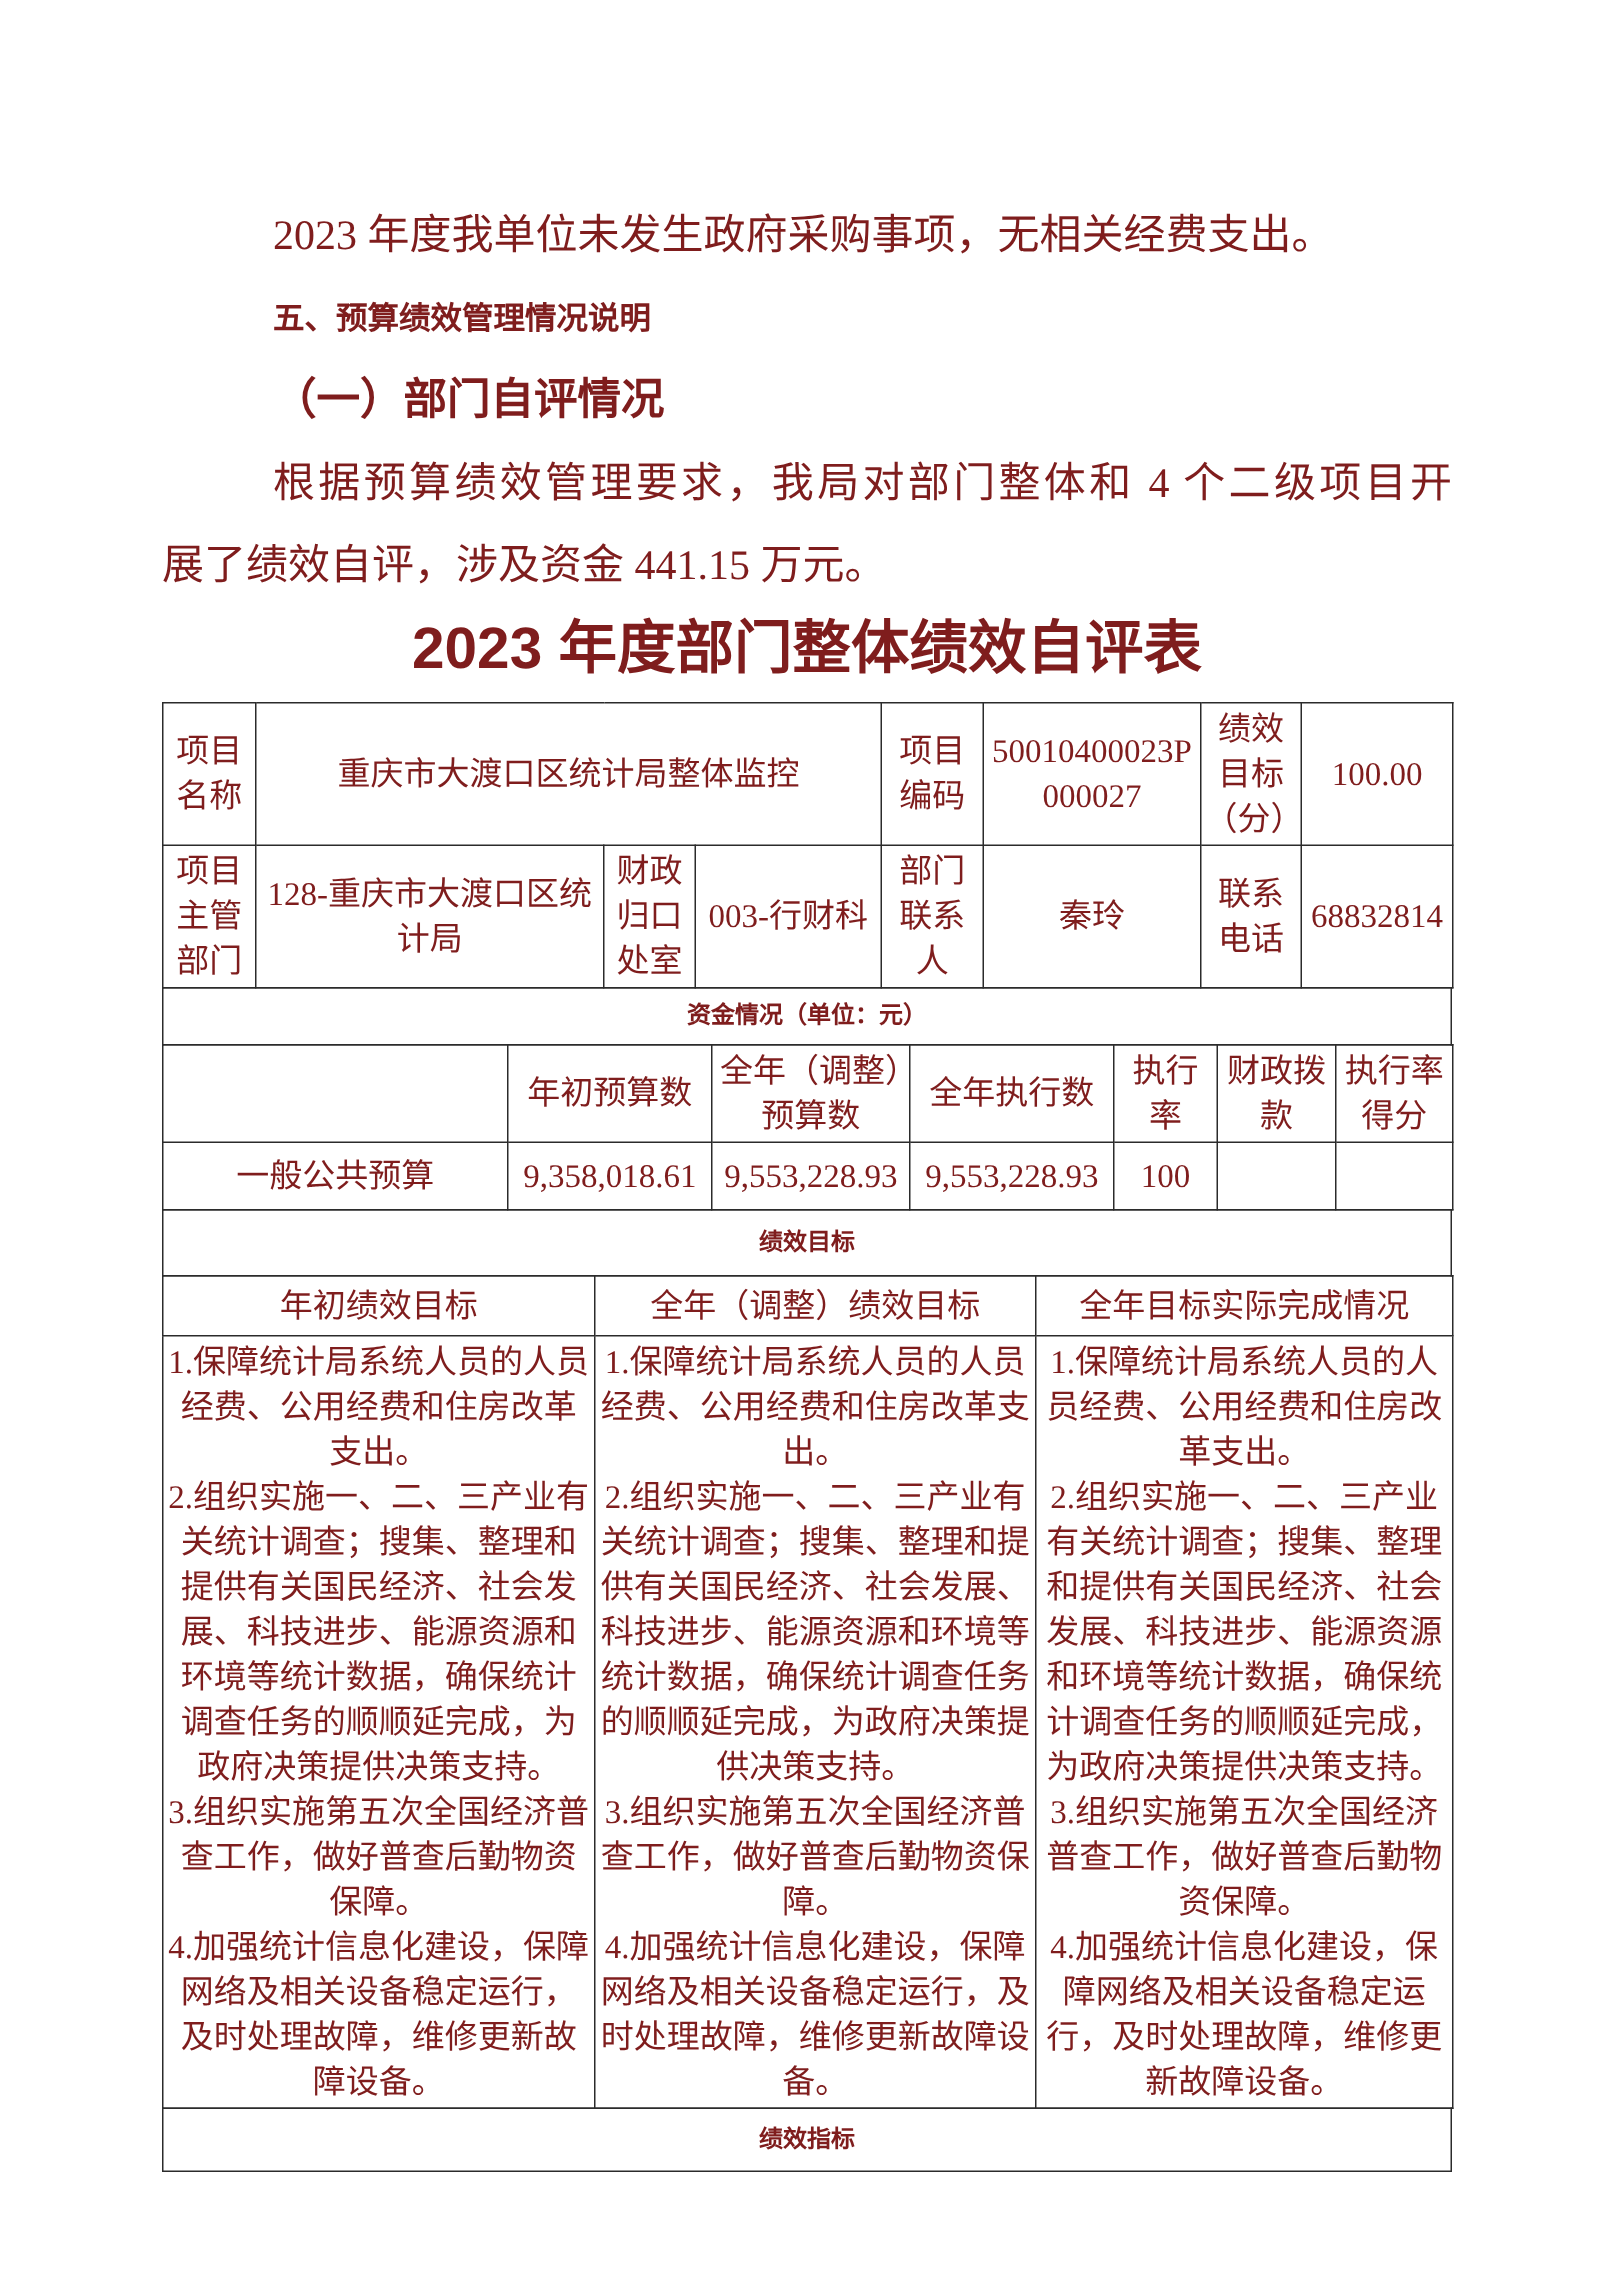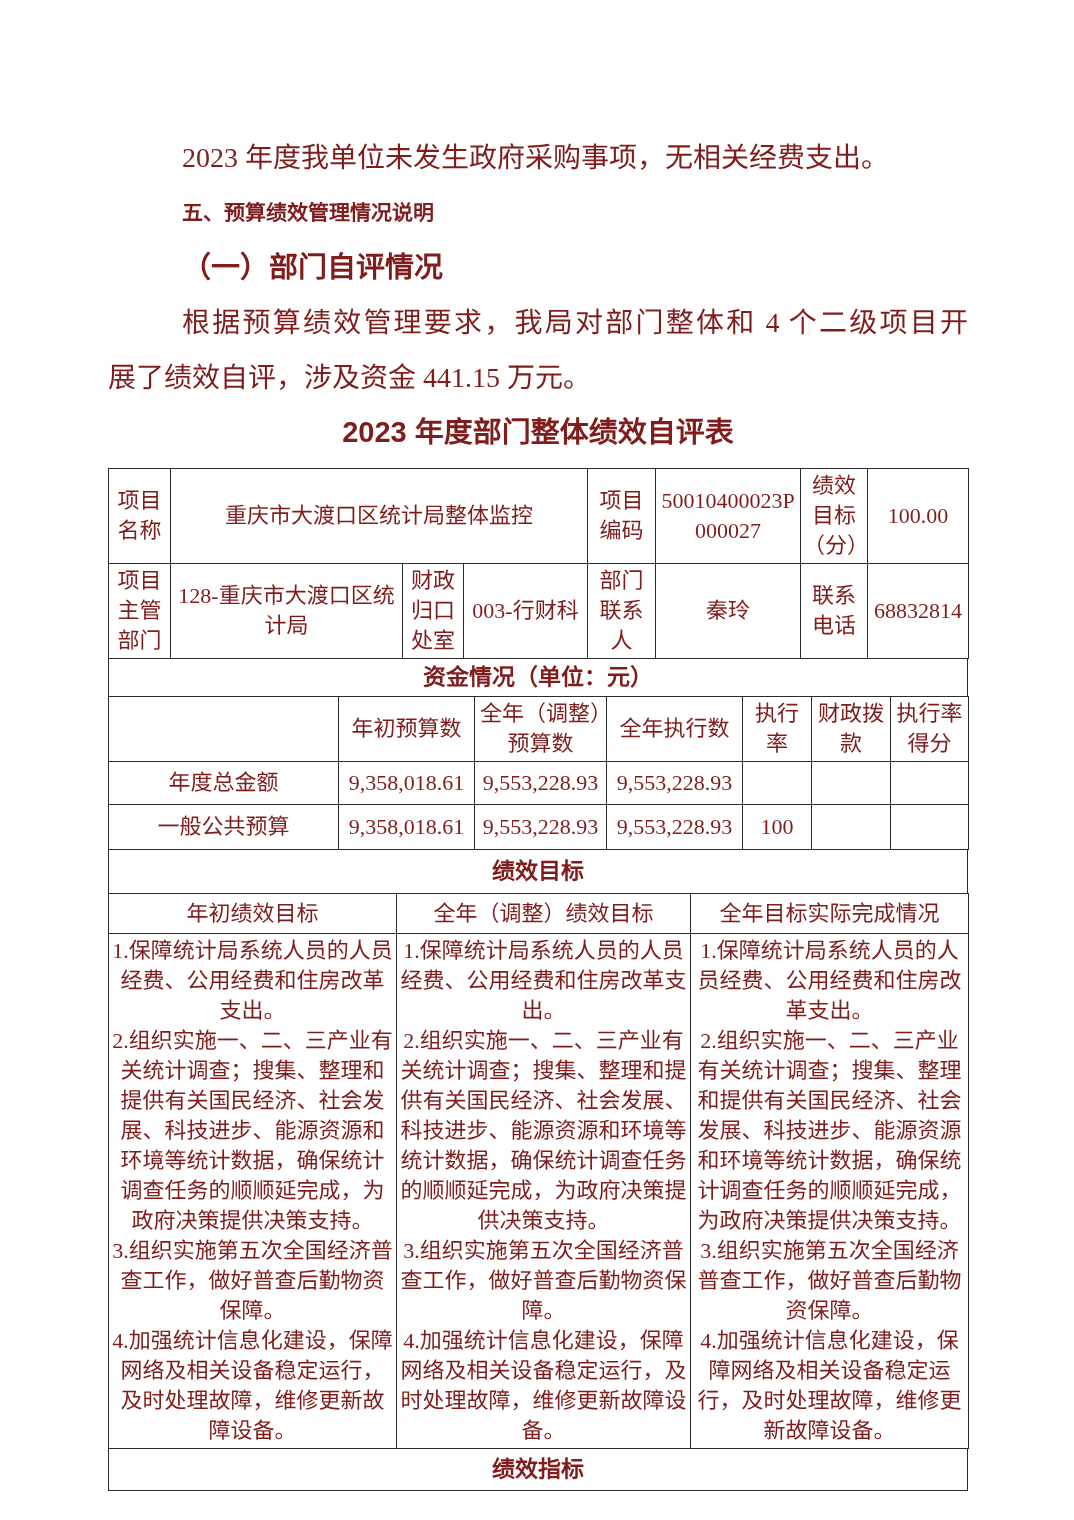--- a/index.html
+++ b/index.html
@@ -50,21 +50,21 @@
   .heading-kai {
     font-family: "Liberation Serif", "DejaVu Serif", serif;
     font-size: 29px;
     font-weight: bold;
     line-height: 55px;
     margin: 0;
     padding-left: 74px;
   }
   .table-title {
     font-family: "Liberation Sans", "DejaVu Sans", sans-serif;
-    font-size: 29px;
+    font-size: 39px;
     font-weight: bold;
     line-height: 55px;
     text-align: center;
     margin: 0 0 8px 0;
   }
   .eval-table table {
     width: 860px;
     table-layout: fixed;
     border-collapse: collapse;
     margin: 0 0 -1px 0;
@@ -73,21 +73,21 @@
     border: 1px solid #2b2b2b;
     font-size: 22px;
     line-height: 30px;
     padding: 2px 2px;
     text-align: center;
     vertical-align: middle;
     overflow: hidden;
   }
   .eval-table .section-bar td {
     font-weight: bold;
-    font-size: 23px;
+    font-size: 16px;
   }
   .cell-left { text-align: left; padding-left: 6px; }
   .ind-1 { text-align: left; padding-left: 24px; }
   .ind-2 { text-align: left; padding-left: 80px; }
   .code-cell { word-break: break-all; }
   .goal-cell {
     text-align: justify;
     vertical-align: top;
     white-space: pre-line;
     font-size: 21px;
@@ -171,29 +171,20 @@
         </colgroup>
         <tbody>
             <tr style="height:62px">
           <td></td>
           <td>年初预算数</td>
           <td>全年（调整）预算数</td>
           <td>全年执行数</td>
           <td>执行率</td>
           <td>财政拨款</td>
           <td>执行率得分</td>
-        </tr>
-        <tr style="height:43px">
-          <td class="cell-left">年度总金额</td>
-          <td>9,358,018.61</td>
-          <td>9,553,228.93</td>
-          <td>9,553,228.93</td>
-          <td></td>
-          <td></td>
-          <td></td>
         </tr>
         <tr style="height:45px">
           <td class="ind-2">一般公共预算</td>
           <td>9,358,018.61</td>
           <td>9,553,228.93</td>
           <td>9,553,228.93</td>
           <td>100</td>
           <td></td>
           <td></td>
         </tr>

